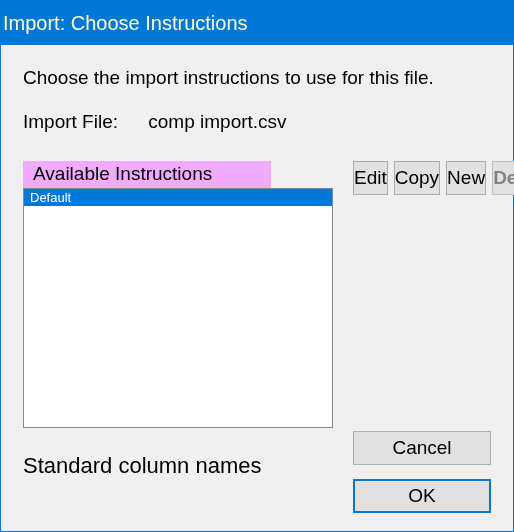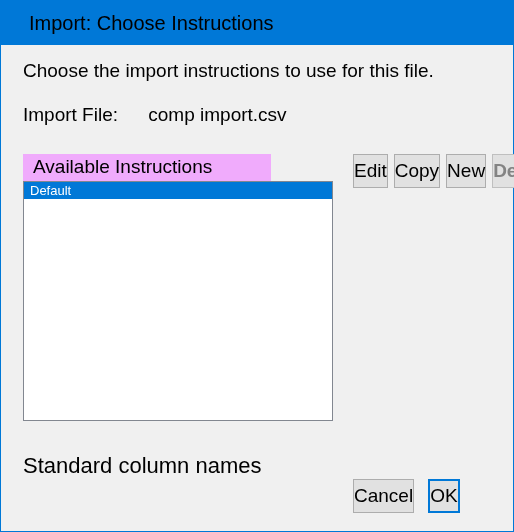--- a/index.html
+++ b/index.html
@@ -13,31 +13,31 @@
     .window {
       width: 514px;
       height: 532px;
       border: 1px solid #0078d7;
       background: #f0f0f0;
       display: flex;
       flex-direction: column;
     }
     .titlebar {
       background: #0078d7;
-      color: #000000;
+      color: #fef9c3;
       height: 44px;
       display: flex;
       align-items: center;
-      padding: 0 28px;
+      padding: 0 2px;
       font-size: 20px;
       font-weight: 400;
     }
     .content {
       flex: 1;
-      padding: 15px 22px 18px 22px;
+      padding: 22px 22px 18px 22px;
       background: #f0f0f0;
       position: relative;
       border-radius: 10px;
     }
     .instruction-text {
       font-size: 19px;
       color: #000;
       margin-bottom: 22px;
     }
     .file-row {
@@ -111,20 +111,21 @@
       position: absolute;
       bottom: 52px;
       left: 22px;
     }
     .bottom-buttons {
       position: absolute;
       right: 22px;
       bottom: 18px;
       width: 138px;
       display: flex;
+      flex-direction: column;
       gap: 14px;
     }
   </style>
 </head>
 <body>
 
 <div class="window">
   <div class="titlebar">
     <span>Import: Choose Instructions</span>
   </div>

